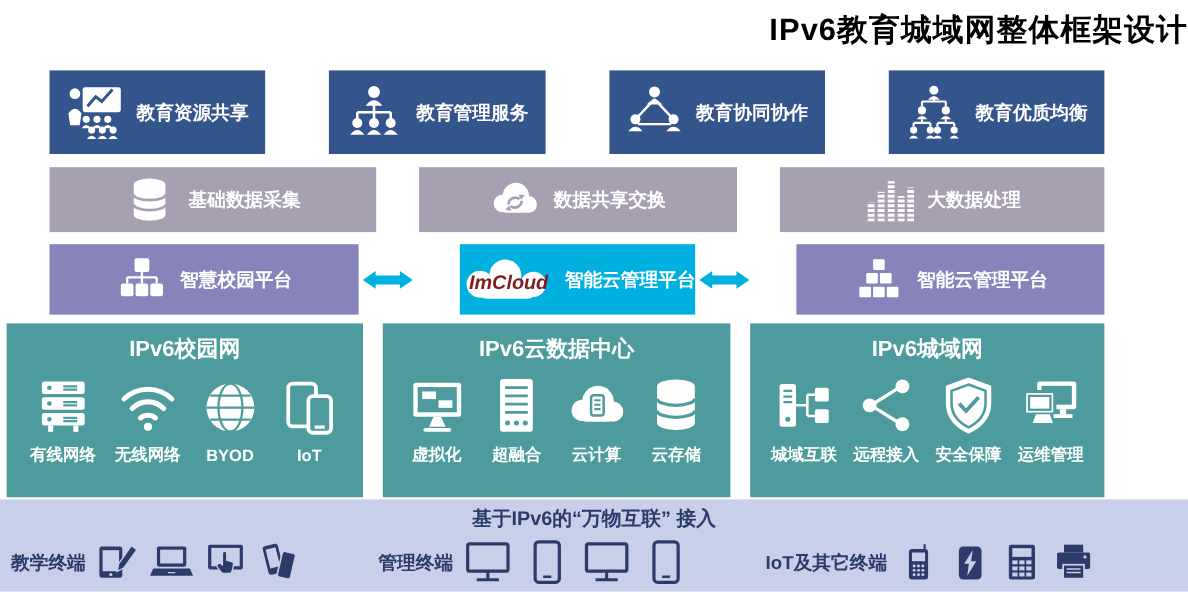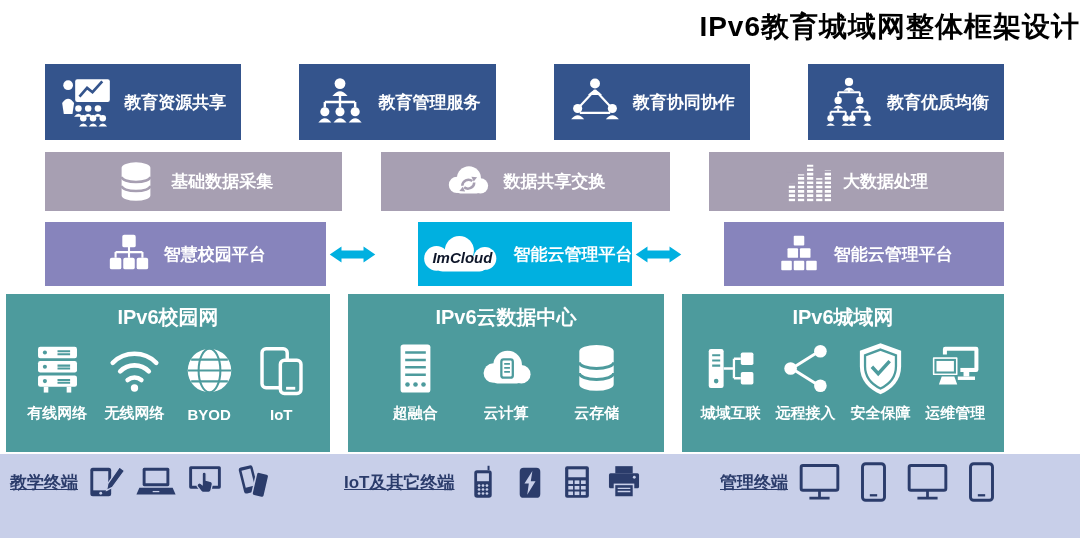--- a/index.html
+++ b/index.html
@@ -28,34 +28,34 @@
 
   .row-platform { height:64px; margin-bottom:8px; align-items:center; }
   .b-plat { background:#8784bc; --bg:#8784bc; height:100%; }
   .row-platform .b-plat .icon { width:46px; height:46px; }
   .mid { flex:1; height:100%; display:flex; align-items:center; justify-content:center; gap:3px; padding:0 3px; }
   .arrow { width:47px; height:27px; color:#00b0e0; flex:none; }
   .b-cloud { background:#00b0e0; --bg:#00b0e0; height:100%; flex:1; gap:7px; }
   .imcloud { position:relative; width:88px; height:42px; flex:none; }
   .cloudbase { position:absolute; inset:0; }
   .imtext { position:absolute; left:50%; top:58%; transform:translate(-50%,-50%);
-            color:#0f172a; font-weight:bold; font-style:italic; font-size:15px; }
+            color:#7f1d1d; font-weight:bold; font-style:italic; font-size:18px; }
 
   .row-network { height:158px; }
   .netbox { background:#4d9b9d; --bg:#4d9b9d; color:#fff; padding-top:10px; }
   .net-title { text-align:center; font-size:20px; font-weight:bold; margin-bottom:10px; }
   .netitems { display:flex; justify-content:space-evenly; align-items:flex-end; padding:0 4px; }
   .netitem { display:flex; flex-direction:column; align-items:center; gap:8px; }
   .netitem .icon { width:55px; height:55px; }
   .nlbl { font-size:15px; font-weight:bold; white-space:nowrap; }
 
   .band { position:absolute; left:0; top:454px; width:1080px; height:84px;
           background:#c8cfe9; --bg:#c8cfe9; color:#2b3c6b; }
   .band-title { text-align:center; font-size:18px; font-weight:bold; padding-top:5px; }
-  .band-row { display:flex; padding:6px 8px 0 10px;text-decoration:underline; }
+  .band-row { display:flex; padding:6px 8px 0 10px; }
   .bgroup { display:flex; align-items:center; gap:9px; }
   .bg1 { width:334px; } .bg2 { width:352px; } .bg3 { flex:1; }
   .blbl { font-size:17px; font-weight:bold; white-space:nowrap; }
   .bicon { width:40px; height:40px; }
   .bg2 .bicon { width:45px; height:44px; }
   .bg3 .bicon { width:38px; height:40px; }
 
   .icon { display:inline-block; }
   .icon svg, .arrow svg { display:block; width:100%; height:100%; }
   .icon .cut  { stroke:var(--bg,#fff); fill:none; }
@@ -329,20 +329,33 @@
           </div>
         </div>
       </div>
 
       <div class="netbox col-m">
         <div class="net-title">IPv6云数据中心</div>
         <div class="netitems">
           <div class="netitem">
             <span class="icon">
                 <svg viewBox="0 0 48 48">
+                  <rect x="5" y="6" width="38" height="27" rx="2" fill="currentColor"></rect>
+                  <rect class="cutf" x="8.5" y="9.5" width="31" height="20"></rect>
+                  <rect x="12" y="13" width="11" height="6" fill="currentColor"></rect>
+                  <rect x="25" y="20" width="11" height="6" fill="currentColor"></rect>
+                  <path d="M21 33 h6 l3.5 8 h-13 z" fill="currentColor"></path>
+                  <rect x="13" y="42" width="22" height="3" rx="1.5" fill="currentColor"></rect>
+                </svg>
+              </span>
+            <span class="nlbl">虚拟化</span>
+          </div>
+          <div class="netitem">
+            <span class="icon">
+                <svg viewBox="0 0 48 48">
                   <rect x="11" y="3" width="26" height="42" rx="2.5" fill="currentColor"></rect>
                   <path class="cut" stroke-width="2.2" d="M15 10 h18 M15 16.5 h18 M15 23 h18 M15 29.5 h18"></path>
                   <circle class="cutf" cx="17" cy="38" r="2"></circle>
                   <circle class="cutf" cx="24" cy="38" r="2"></circle>
                   <circle class="cutf" cx="31" cy="38" r="2"></circle>
                 </svg>
               </span>
             <span class="nlbl">超融合</span>
           </div>
           <div class="netitem">
@@ -423,20 +436,21 @@
               </span>
             <span class="nlbl">运维管理</span>
           </div>
         </div>
       </div>
 
     </div>
   </div>
 
   <div class="band">
+    <div class="band-title">基于IPv6的“万物互联” 接入</div>
     <div class="band-row">
       <div class="bgroup bg1">
         <span class="blbl">教学终端</span>
         <span class="icon bicon">
             <svg viewBox="0 0 48 48">
               <rect x="4" y="7" width="25" height="34" rx="3" fill="currentColor"></rect>
               <rect class="cutf" x="7.5" y="11" width="18" height="23"></rect>
               <circle class="cutf" cx="16.5" cy="37.5" r="1.7"></circle>
               <path class="sep" stroke-width="1.5" d="M39 6 l6 4.5 -14.5 20 -7 3.5 1.5 -8 z"></path>
             </svg>
@@ -458,20 +472,47 @@
           </span>
         <span class="icon bicon">
             <svg viewBox="0 0 48 48">
               <g transform="rotate(-14 17 22)">
                 <rect x="9" y="5" width="17" height="32" rx="3" fill="currentColor"></rect>
                 <rect class="cutf" x="12" y="9" width="11" height="21"></rect>
               </g>
               <g transform="rotate(13 32 28)">
                 <rect class="sep" x="24" y="13" width="15" height="29" rx="3" stroke-width="1.8"></rect>
               </g>
+            </svg>
+          </span>
+      </div>
+      <div class="bgroup bg2">
+        <span class="blbl">管理终端</span>
+        <span class="icon bicon">
+            <svg viewBox="0 0 48 48" fill="none">
+              <rect x="4" y="6" width="40" height="27" rx="2" stroke="currentColor" stroke-width="3.2"></rect>
+              <path stroke="currentColor" stroke-width="3" d="M24 33 v7 M13 41.5 h22"></path>
+            </svg>
+          </span>
+        <span class="icon bicon">
+            <svg viewBox="0 0 48 48" fill="none">
+              <rect x="12" y="4" width="24" height="40" rx="3.5" stroke="currentColor" stroke-width="3.2"></rect>
+              <path stroke="currentColor" stroke-width="2.5" d="M20 38.5 h8"></path>
+            </svg>
+          </span>
+        <span class="icon bicon">
+            <svg viewBox="0 0 48 48" fill="none">
+              <rect x="4" y="6" width="40" height="27" rx="2" stroke="currentColor" stroke-width="3.2"></rect>
+              <path stroke="currentColor" stroke-width="3" d="M24 33 v7 M13 41.5 h22"></path>
+            </svg>
+          </span>
+        <span class="icon bicon">
+            <svg viewBox="0 0 48 48" fill="none">
+              <rect x="12" y="4" width="24" height="40" rx="3.5" stroke="currentColor" stroke-width="3.2"></rect>
+              <path stroke="currentColor" stroke-width="2.5" d="M20 38.5 h8"></path>
             </svg>
           </span>
       </div>
       <div class="bgroup bg3">
         <span class="blbl">IoT及其它终端</span>
         <span class="icon bicon">
             <svg viewBox="0 0 48 48">
               <path stroke="currentColor" stroke-width="2.5" fill="none" d="M31 9 V3.5"></path>
               <rect x="13" y="9" width="22" height="35" rx="3.5" fill="currentColor"></rect>
               <rect class="cutf" x="16.5" y="13" width="15" height="10"></rect>
@@ -514,43 +555,16 @@
         <span class="icon bicon">
             <svg viewBox="0 0 48 48">
               <rect x="13" y="4" width="22" height="9" fill="currentColor"></rect>
               <rect x="5" y="13" width="38" height="19" rx="2" fill="currentColor"></rect>
               <circle class="cutf" cx="37" cy="18" r="1.8"></circle>
               <rect class="sep" x="12" y="27" width="24" height="16" stroke-width="2"></rect>
               <path class="cut" stroke-width="1.6" d="M16 32 h16 M16 36 h16"></path>
             </svg>
           </span>
       </div>
-      <div class="bgroup bg2">
-        <span class="blbl">管理终端</span>
-        <span class="icon bicon">
-            <svg viewBox="0 0 48 48" fill="none">
-              <rect x="4" y="6" width="40" height="27" rx="2" stroke="currentColor" stroke-width="3.2"></rect>
-              <path stroke="currentColor" stroke-width="3" d="M24 33 v7 M13 41.5 h22"></path>
-            </svg>
-          </span>
-        <span class="icon bicon">
-            <svg viewBox="0 0 48 48" fill="none">
-              <rect x="12" y="4" width="24" height="40" rx="3.5" stroke="currentColor" stroke-width="3.2"></rect>
-              <path stroke="currentColor" stroke-width="2.5" d="M20 38.5 h8"></path>
-            </svg>
-          </span>
-        <span class="icon bicon">
-            <svg viewBox="0 0 48 48" fill="none">
-              <rect x="4" y="6" width="40" height="27" rx="2" stroke="currentColor" stroke-width="3.2"></rect>
-              <path stroke="currentColor" stroke-width="3" d="M24 33 v7 M13 41.5 h22"></path>
-            </svg>
-          </span>
-        <span class="icon bicon">
-            <svg viewBox="0 0 48 48" fill="none">
-              <rect x="12" y="4" width="24" height="40" rx="3.5" stroke="currentColor" stroke-width="3.2"></rect>
-              <path stroke="currentColor" stroke-width="2.5" d="M20 38.5 h8"></path>
-            </svg>
-          </span>
-      </div>
     </div>
   </div>
 
 </div>
 
 </body></html>

